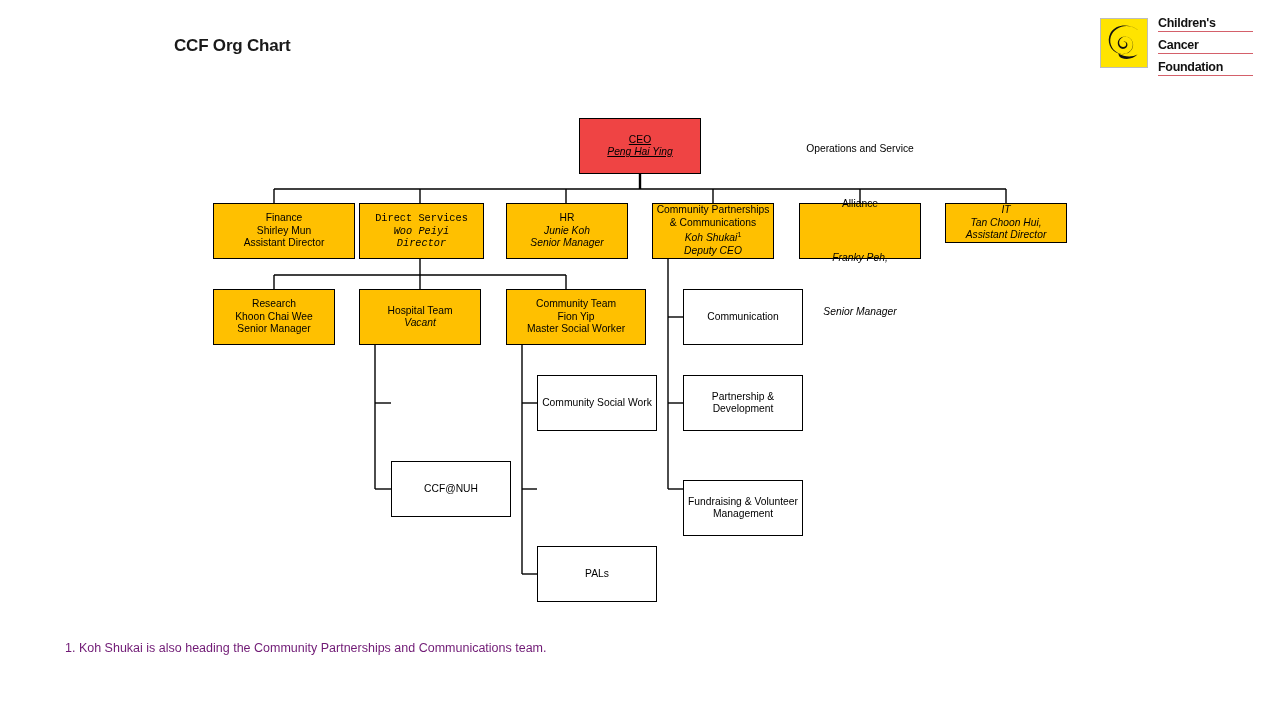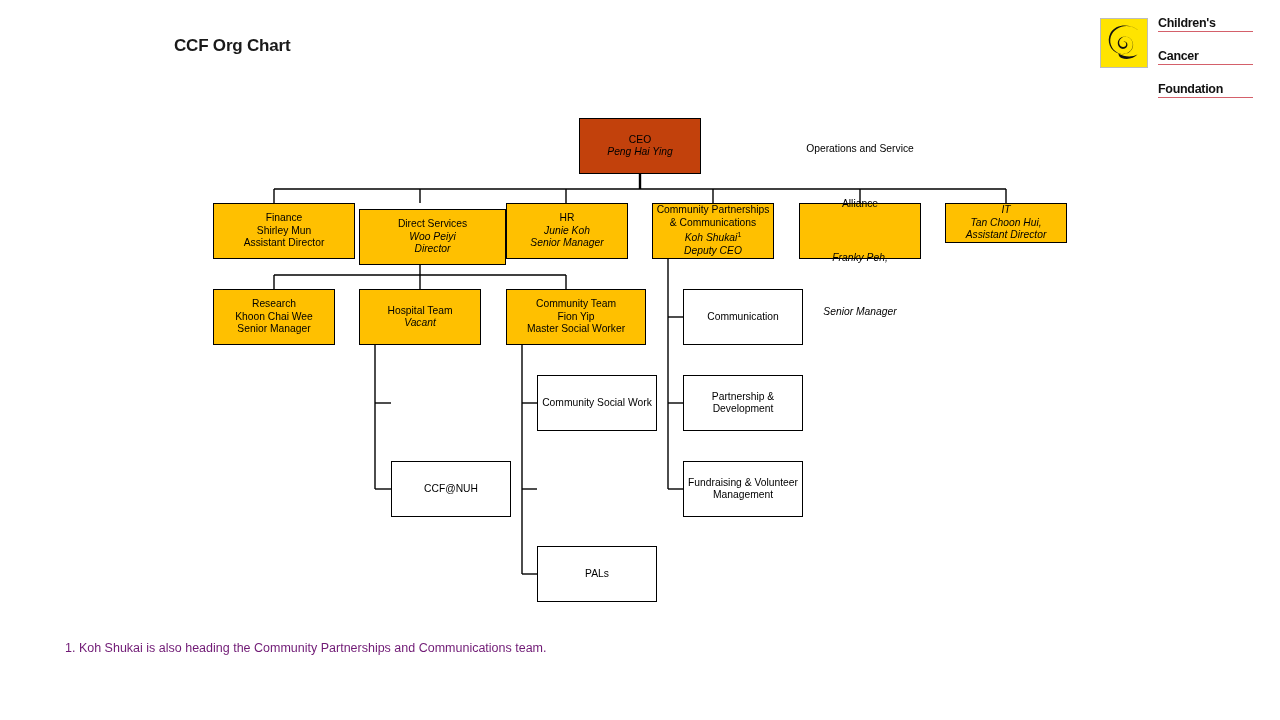--- a/index.html
+++ b/index.html
@@ -52,21 +52,21 @@
     top: -1px;
     width: 95px;
   }
   .logo-line {
     font-size: 12.5px;
     font-weight: bold;
     color: #111111;
     line-height: 13px;
     border-bottom: 1.5px solid #d4606a;
     padding-bottom: 1px;
-    margin-bottom: 18px;
+    margin-bottom: 7px;
     white-space: nowrap;
     letter-spacing: -0.3px;
   }
 
   
   #connectors {
     position: absolute;
     left: 0; top: 0;
     width: 1280px; height: 720px;
     pointer-events: none;
@@ -79,21 +79,21 @@
     border: 1.3px solid #000000;
     display: flex;
     flex-direction: column;
     align-items: center;
     justify-content: center;
     text-align: center;
     font-size: 10.3px;
     line-height: 12.4px;
     color: #000000;
   }
-  .node.ceo      { background: #c2410c; }
+  .node.ceo      { background: #ef4444; text-decoration: underline; }
   .node.dept     { background: #ffc000; }
   .node.plain    { background: #ffffff; }
   .node .ln      { display: block; white-space: nowrap; }
   .node .ln.it   { font-style: italic; }
   .node .ln sup  { font-size: 7px; vertical-align: super; font-style: normal; }
 
   
   #footnote {
     position: absolute;
     left: 65px;
@@ -172,21 +172,21 @@
     <span class="ln">CEO</span>
     <span class="ln it">Peng Hai Ying</span>
   </div>
 
   <div class="node dept" style="left:213px; top:203px; width:142px; height:56px;">
     <span class="ln">Finance</span>
     <span class="ln">Shirley Mun</span>
     <span class="ln">Assistant Director</span>
   </div>
 
-  <div class="node dept" style="left:359px; top:209px; width:147px; height:56px;">
+  <div class="node dept" style="left:359px; top:203px; width:125px; height:56px;font-family:Liberation Mono, monospace;">
     <span class="ln">Direct Services</span>
     <span class="ln it">Woo Peiyi</span>
     <span class="ln it">Director</span>
   </div>
 
   <div class="node dept" style="left:506px; top:203px; width:122px; height:56px;">
     <span class="ln">HR</span>
     <span class="ln it">Junie Koh</span>
     <span class="ln it">Senior Manager</span>
   </div>
@@ -244,20 +244,20 @@
 
   <div class="node plain" style="left:683px; top:289px; width:120px; height:56px;">
     <span class="ln">Communication</span>
   </div>
 
   <div class="node plain" style="left:683px; top:375px; width:120px; height:56px;">
     <span class="ln">Partnership &amp;</span>
     <span class="ln">Development</span>
   </div>
 
-  <div class="node plain" style="left:683px; top:461px; width:120px; height:56px;text-align:center;">
+  <div class="node plain" style="left:683px; top:480px; width:120px; height:56px;text-align:center;">
     <span class="ln">Fundraising &amp; Volunteer</span>
     <span class="ln">Management</span>
   </div>
 
   <div id="footnote">1. Koh Shukai is also heading the Community Partnerships and Communications team.</div>
 
 </div>
 
 </body></html>

